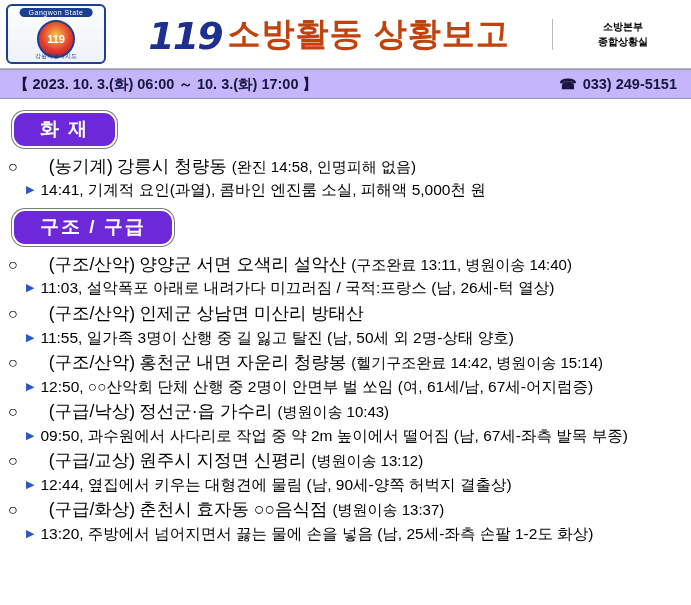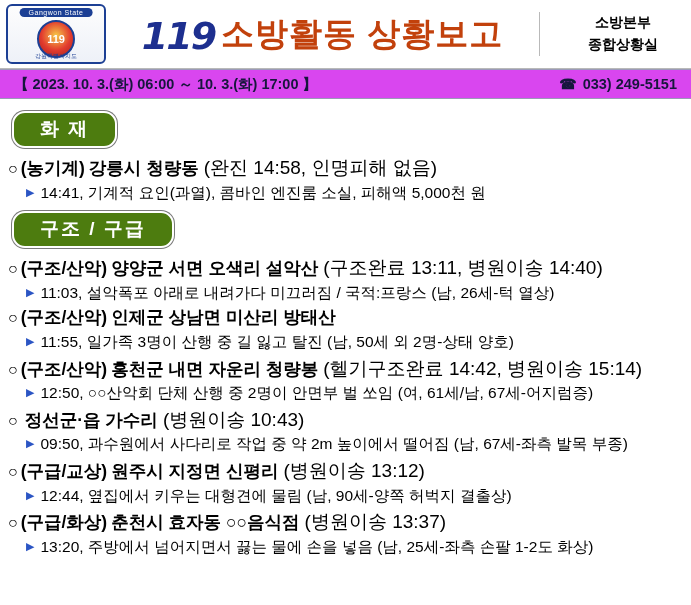--- a/index.html
+++ b/index.html
@@ -95,31 +95,31 @@
     font-size: 33px;
     font-weight: bold;
     letter-spacing: 1px;
     color: #c2410c;
   }
   .hq-box {
     width: 128px;
     flex: none;
     margin-right: 4px;
     text-align: center;
-    font-size: 14px;
+    font-size: 10px;
     font-weight: bold;
     line-height: 1.55;
     border-left: 1px solid #b9b9b9;
-    padding-left: 19px;
+    padding-left: 6px;
   }
 
   
   .period-bar {
     height: 30px;
-    background: #d946ef;
+    background: #c4b5fd;
     border-top: 1px solid #9a9ab8;
     border-bottom: 1px solid #9a9ab8;
     display: flex;
     align-items: center;
     justify-content: space-between;
     padding: 0 14px;
     box-sizing: border-box;
     font-size: 14.5px;
     font-weight: bold;
     color: #16163c;
@@ -132,21 +132,21 @@
   .phone-icon {
     font-size: 14px;
   }
 
   
   .content {
     padding: 6px 8px 0 8px;
   }
   .section-head {
     display: inline-block;
-    background: #4d7c0f;
+    background: #6d28d9;
     color: #ffffff;
     font-size: 19px;
     font-weight: bold;
     padding: 3px 26px 4px 26px;
     border-radius: 13px;
     border: 2px solid #ffffff;
     box-shadow: 0 0 0 1px #7a7a7a;
     margin: 6px 0 6px 4px;
     letter-spacing: 2px;
   }
@@ -160,28 +160,29 @@
     font-size: 17.5px;
     line-height: 1.45;
     white-space: nowrap;
   }
   .bullet-o {
     font-size: 16px;
     margin-right: 3px;
     font-weight: normal;
   }
   .cat {
-    font-weight: bold;
+    font-weight: normal;
+    margin-left: 28px;
   }
   .place {
-    font-weight: bold;
+    font-weight: normal;
     margin-left: 4px;
   }
   .note {
-    font-size: 19px;
+    font-size: 15px;
     margin-left: 5px;
     font-weight: normal;
   }
   .line-sub {
     display: flex;
     align-items: baseline;
     font-size: 15.5px;
     line-height: 1.4;
     margin-left: 18px;
     white-space: nowrap;
@@ -280,20 +281,21 @@
       </div>
       <div class="line-sub">
         <span class="bullet-tri">▶</span>
         <span>12:50, ○○산악회 단체 산행 중 2명이 안면부 벌 쏘임 (여, 61세/남, 67세-어지럼증)</span>
       </div>
     </div>
 
     <div class="entry">
       <div class="line-main">
         <span class="bullet-o">○</span>
+        <span class="cat">(구급/낙상)</span>
         <span class="place">정선군·읍 가수리</span>
         <span class="note">(병원이송 10:43)</span>
       </div>
       <div class="line-sub">
         <span class="bullet-tri">▶</span>
         <span>09:50, 과수원에서 사다리로 작업 중 약 2m 높이에서 떨어짐 (남, 67세-좌측 발목 부종)</span>
       </div>
     </div>
 
     <div class="entry">

